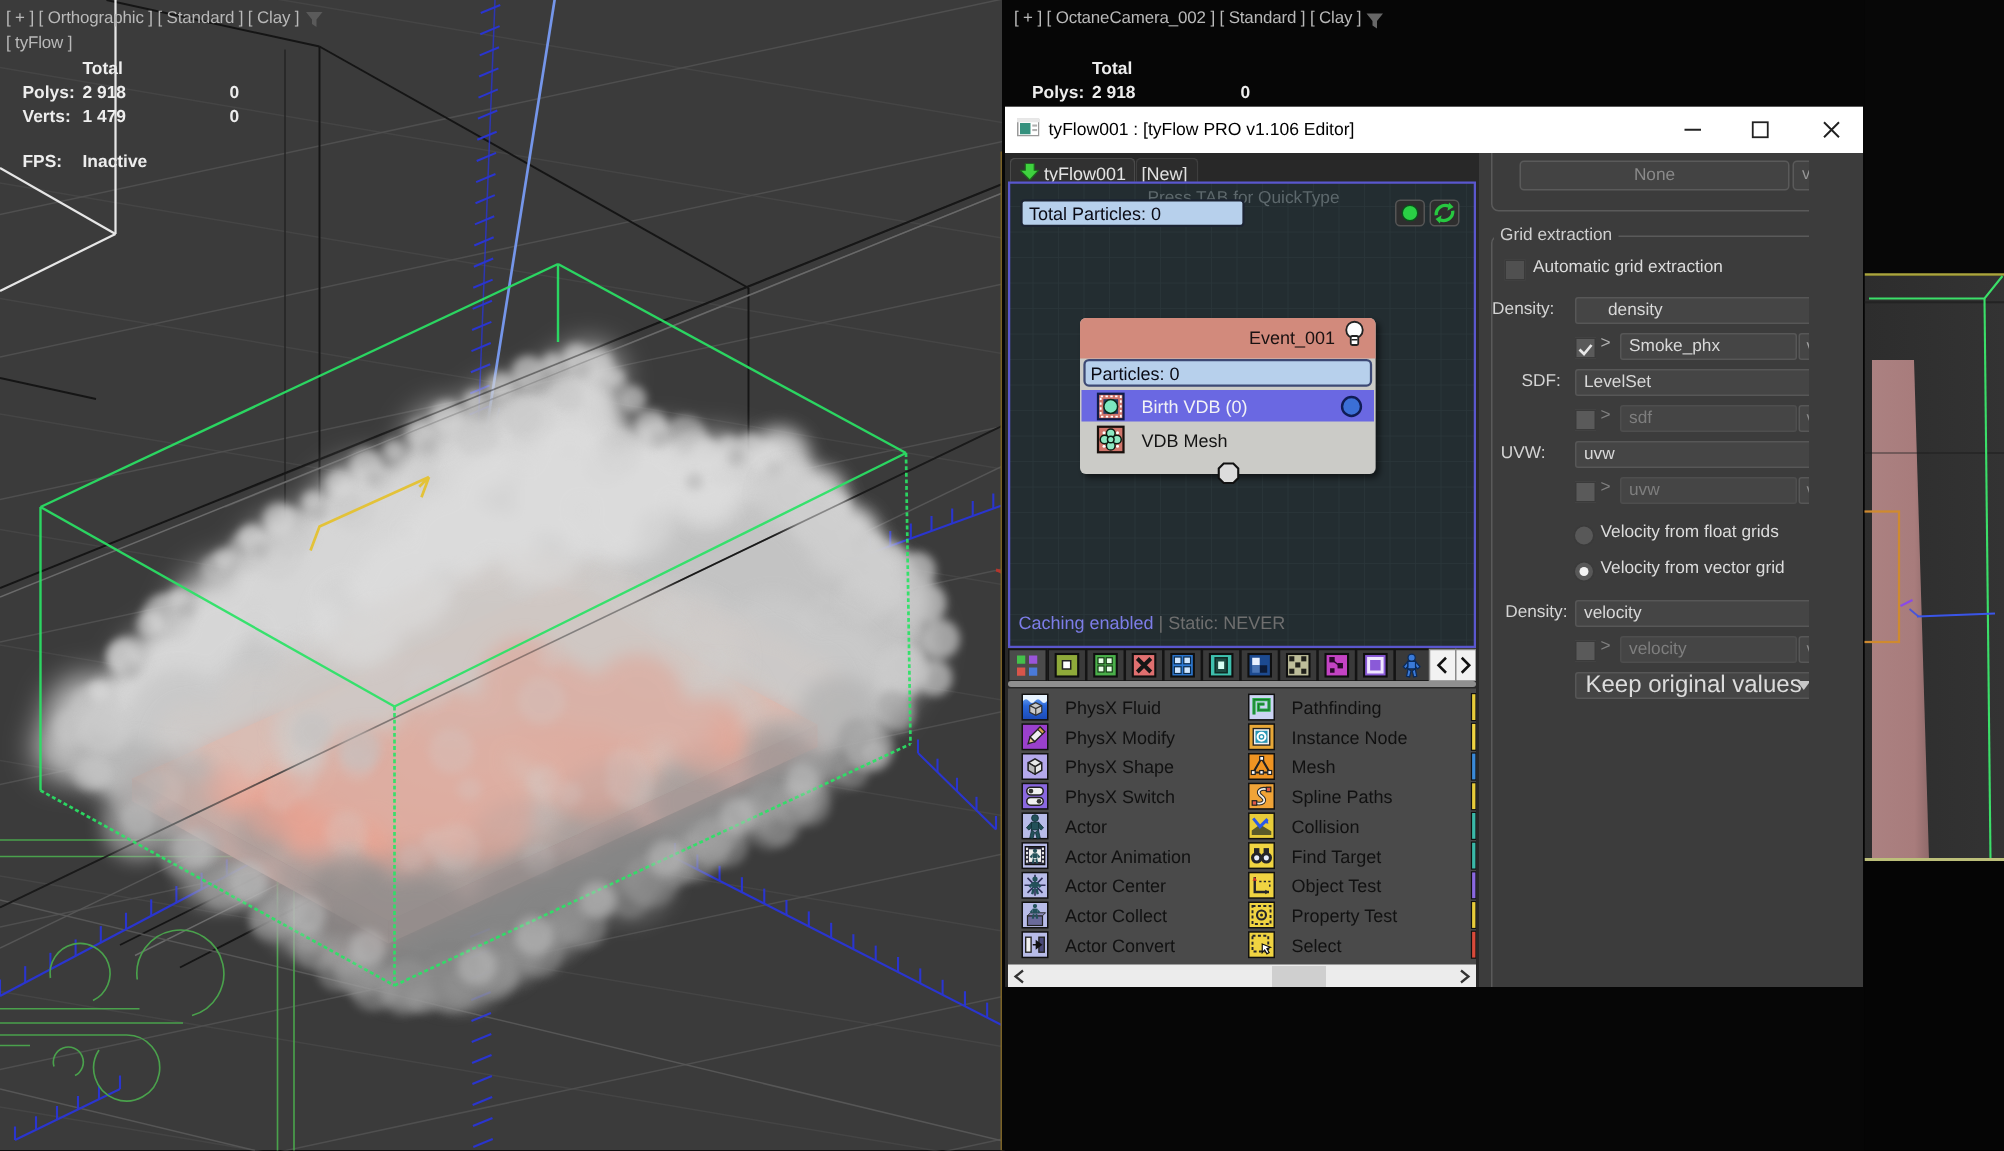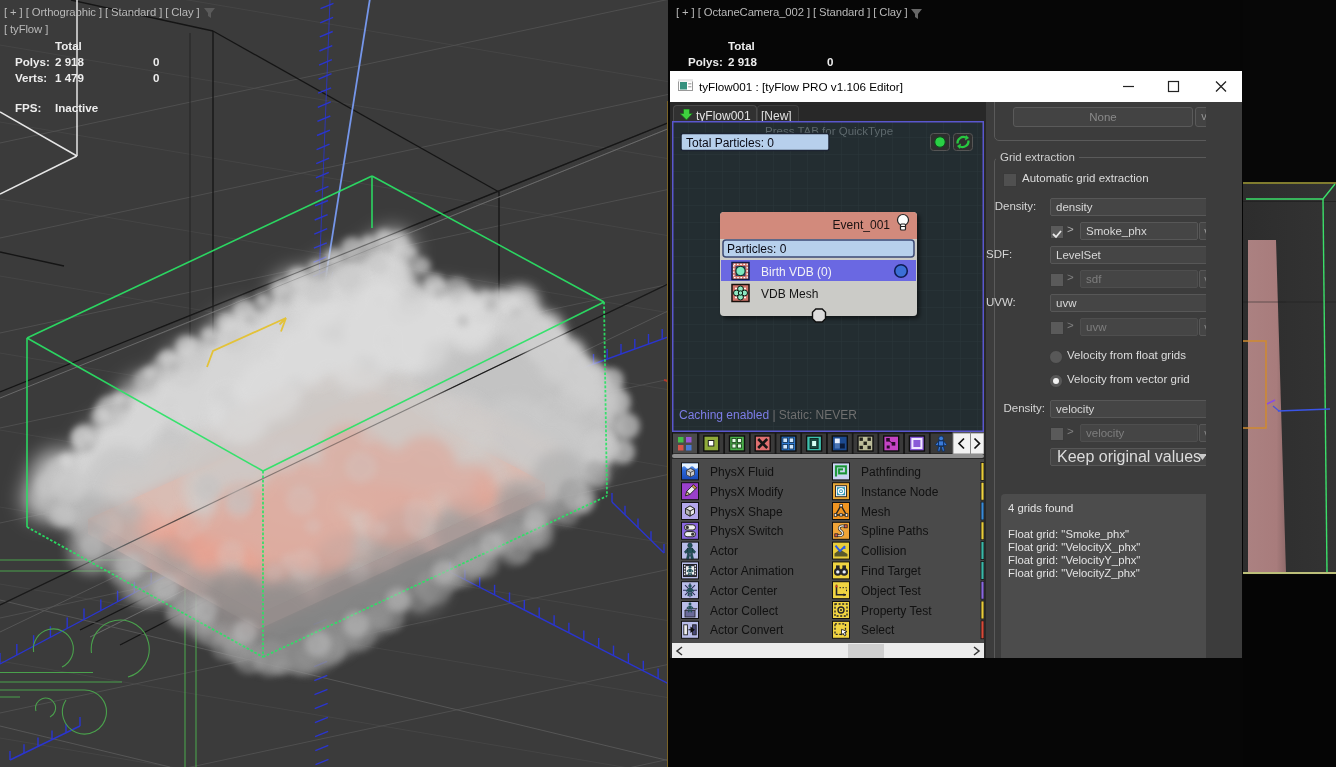--- a/index.html
+++ b/index.html
@@ -1183,59 +1183,52 @@
 
     <div id="rpane" class="abs" style="left:316px;top:0;width:220px;height:556px;background:#3c3c3c;overflow:hidden">
         <div class="abs" style="left:8px;top:-8px;width:230px;height:45px;border:1px solid #5a5a5a;border-radius:5px"></div>
 <div class="abs" style="left:27px;top:5px;width:178px;height:18px;background:#434343;border:1px solid #5a5a5a;border-radius:3px;color:#8a8a8a;font-size:11.5px;text-align:center;line-height:18px">None</div>
 <div class="abs" style="left:209px;top:5px;width:16px;height:18px;background:#434343;border:1px solid #5a5a5a;border-radius:3px;color:#969696;font-size:11px;text-align:center;line-height:17px">v</div>
 <div class="abs" style="left:8px;top:55px;width:230px;height:520px;border:1px solid #5a5a5a;border-radius:5px"></div>
 <div class="abs" style="left:10px;top:49px;background:#3c3c3c;padding:0 4px;color:#cfcfcf;font-size:11.5px">Grid extraction</div>
 <div class="abs" style="left:17px;top:71px;width:12px;height:12px;background:#505050;border:1px solid #3a3a3a"></div>
 <div class="abs" style="left:36px;top:70px;color:#dcdcdc;font-size:11.5px">Automatic grid extraction</div>
 <div class="abs" style="left:0;top:98px;width:59px;text-align:center;color:#d4d4d4;font-size:11.5px">Density:</div>
-<div class="abs" style="left:64px;top:96px;width:158px;height:16px;background:#454545;border:1px solid #575757;border-radius:2px;color:#d8d8d8;font-size:11.5px;line-height:16px;padding-left:5px">density</div>
+<div class="abs" style="left:64px;top:96px;width:158px;height:16px;background:#454545;border:1px solid #575757;border-radius:2px;color:#d8d8d8;font-size:11.5px;line-height:16px;padding-left:21px">density</div>
 <div class="abs" style="left:64px;top:123px;width:12px;height:12px;background:#5a5a5a;border:1px solid #3a3a3a"><svg width="12" height="12" viewBox="0 0 12 12">
             <path d="M2,6 l3,3 5,-6" fill="none" stroke="#e8e8e8" stroke-width="1.8"></path>
           </svg></div>
 <div class="abs" style="left:81px;top:121px;color:#b0b0b0;font-size:11.5px">&gt;</div>
 <div class="abs" style="left:94px;top:120px;width:111px;height:16px;background:#454545;border:1px solid #575757;border-radius:2px;color:#d8d8d8;font-size:11.5px;line-height:16px;padding-left:5px">Smoke_phx</div>
 <div class="abs" style="left:213px;top:120px;width:14px;height:16px;background:#454545;border:1px solid #575757;border-radius:2px;color:#a0a0a0;font-size:11px;text-align:center;line-height:16px">v</div>
-<div class="abs" style="left:0;top:146px;width:59px;text-align:left;color:#d4d4d4;font-size:11.5px">SDF:</div>
+<div class="abs" style="left:12px;top:146px;width:59px;text-align:center;color:#d4d4d4;font-size:11.5px">SDF:</div>
 <div class="abs" style="left:64px;top:144px;width:158px;height:16px;background:#454545;border:1px solid #575757;border-radius:2px;color:#d8d8d8;font-size:11.5px;line-height:16px;padding-left:5px">LevelSet</div>
 <div class="abs" style="left:64px;top:171px;width:12px;height:12px;background:#5a5a5a;border:1px solid #3a3a3a"></div>
 <div class="abs" style="left:81px;top:169px;color:#808080;font-size:11.5px">&gt;</div>
 <div class="abs" style="left:94px;top:168px;width:111px;height:16px;background:#454545;border:1px solid #4e4e4e;border-radius:2px;color:#7e7e7e;font-size:11.5px;line-height:16px;padding-left:5px">sdf</div>
 <div class="abs" style="left:213px;top:168px;width:14px;height:16px;background:#454545;border:1px solid #575757;border-radius:2px;color:#8a8a8a;font-size:11px;text-align:center;line-height:16px">v</div>
-<div class="abs" style="left:0;top:194px;width:59px;text-align:left;color:#d4d4d4;font-size:11.5px">UVW:</div>
+<div class="abs" style="left:0;top:194px;width:59px;text-align:center;color:#d4d4d4;font-size:11.5px">UVW:</div>
 <div class="abs" style="left:64px;top:192px;width:158px;height:16px;background:#454545;border:1px solid #575757;border-radius:2px;color:#d8d8d8;font-size:11.5px;line-height:16px;padding-left:5px">uvw</div>
 <div class="abs" style="left:64px;top:219px;width:12px;height:12px;background:#5a5a5a;border:1px solid #3a3a3a"></div>
 <div class="abs" style="left:81px;top:217px;color:#808080;font-size:11.5px">&gt;</div>
 <div class="abs" style="left:94px;top:216px;width:111px;height:16px;background:#454545;border:1px solid #4e4e4e;border-radius:2px;color:#7e7e7e;font-size:11.5px;line-height:16px;padding-left:5px">uvw</div>
 <div class="abs" style="left:213px;top:216px;width:14px;height:16px;background:#454545;border:1px solid #575757;border-radius:2px;color:#8a8a8a;font-size:11px;text-align:center;line-height:16px">v</div>
 <div class="abs" style="left:63px;top:248px;width:12px;height:12px;border-radius:50%;background:#585858;border:1px solid #3a3a3a"></div>
 <div class="abs" style="left:81px;top:247px;color:#dcdcdc;font-size:11.5px">Velocity from float grids</div>
 <div class="abs" style="left:63px;top:272px;width:12px;height:12px;border-radius:50%;background:#585858;border:1px solid #3a3a3a"></div>
 <div class="abs" style="left:67px;top:276px;width:6px;height:6px;border-radius:50%;background:#f2f2f2"></div>
 <div class="abs" style="left:81px;top:271px;color:#dcdcdc;font-size:11.5px">Velocity from vector grid</div>
 <div class="abs" style="left:0;top:300px;width:59px;text-align:right;color:#d4d4d4;font-size:11.5px">Density:</div>
 <div class="abs" style="left:64px;top:298px;width:158px;height:16px;background:#454545;border:1px solid #575757;border-radius:2px;color:#d8d8d8;font-size:11.5px;line-height:16px;padding-left:5px">velocity</div>
 <div class="abs" style="left:64px;top:325px;width:12px;height:12px;background:#5a5a5a;border:1px solid #3a3a3a"></div>
 <div class="abs" style="left:81px;top:323px;color:#808080;font-size:11.5px">&gt;</div>
 <div class="abs" style="left:94px;top:322px;width:111px;height:16px;background:#454545;border:1px solid #4e4e4e;border-radius:2px;color:#7e7e7e;font-size:11.5px;line-height:16px;padding-left:5px">velocity</div>
 <div class="abs" style="left:213px;top:322px;width:14px;height:16px;background:#454545;border:1px solid #575757;border-radius:2px;color:#8a8a8a;font-size:11px;text-align:center;line-height:16px">v</div>
 <div class="abs" style="left:64px;top:346px;width:158px;height:16px;background:#454545;border:1px solid #575757;border-radius:2px;color:#dcdcdc;font-size:16px;line-height:16px;padding-left:6px">Keep original values</div>
 <svg class="abs" style="left:212px;top:352px" width="9" height="6" viewBox="0 0 9 6">
           <path d="M0,0 h9 l-4.5,6 z" fill="#c8c8c8"></path>
         </svg>
-<div class="abs" style="left:15px;top:392px;width:207px;height:160px;background:#4c4c4c;border-radius:4px;color:#e2e2e2;font-size:11.3px;line-height:13px;padding:8px 0 0 7px;white-space:pre">4 grids found
-
-Float grid: "Smoke_phx"
-Float grid: "VelocityX_phx"
-Float grid: "VelocityY_phx"
-Float grid: "VelocityZ_phx"
-</div>
 <div class="abs" style="left:243px;top:1px;width:10px;height:538px;background:#585858"></div>
 <div class="abs" style="left:243px;top:539px;width:10px;height:17px;background:#3f3f3f"></div>
 <div class="abs" style="left:253px;top:0;width:3px;height:556px;background:#464646"></div>
       </div>
   </div>
 </div>
 
 </body></html>

